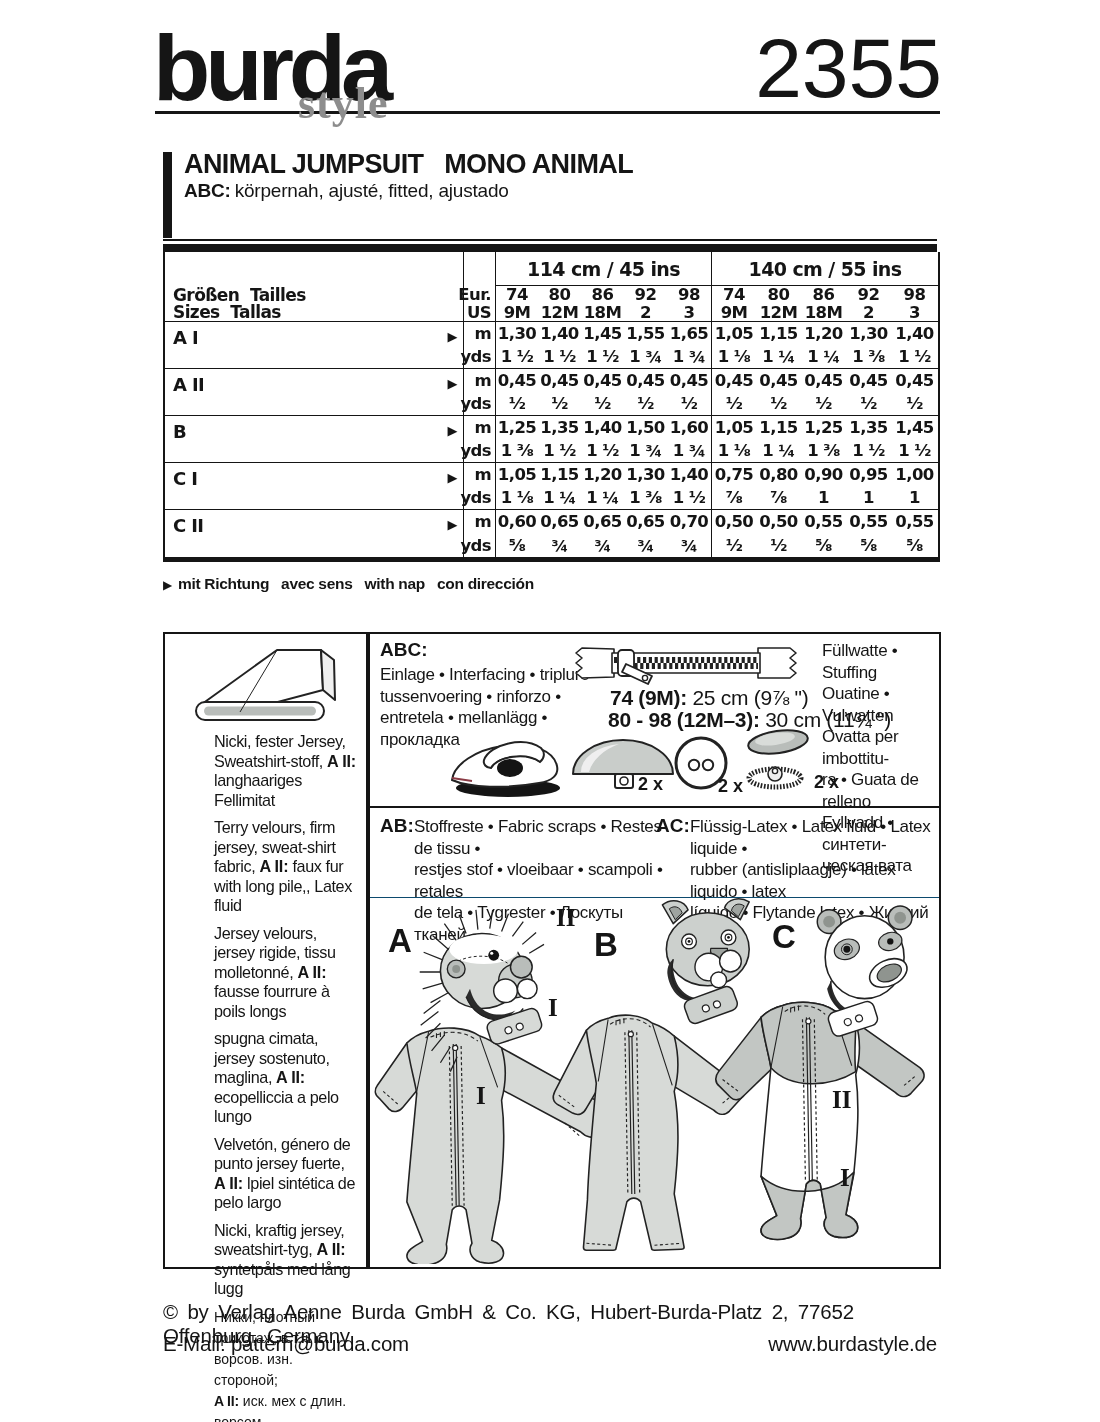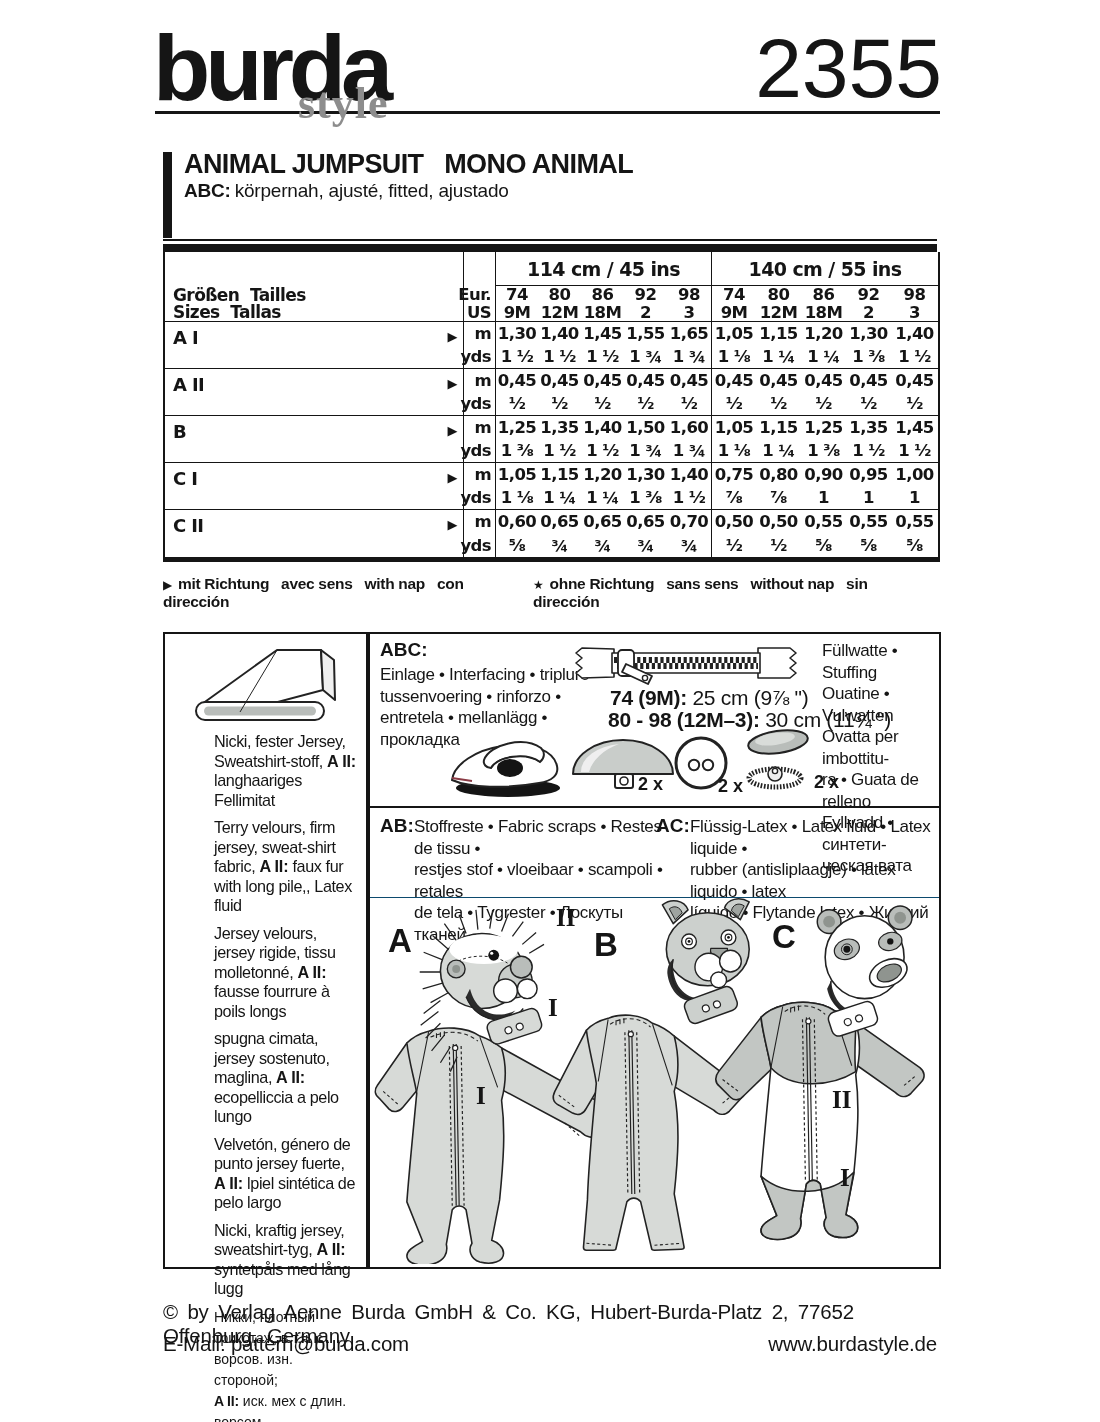--- a/index.html
+++ b/index.html
@@ -389,21 +389,20 @@
         <div>0,55</div>
         <div>⅝</div>
       </div>
       <div class="tc num2">
         <div>0,55</div>
         <div>⅝</div>
       </div>
     </div>
   <div class="abs footnotes">
     <span><span class="fn-icon">▶</span><span>mit Richtung   avec sens   with nap   con dirección</span></span>
-    <span><span class="fn-icon">★</span><span>ohne Richtung   sans sens   without nap   sin dirección</span></span>
   </div>
 
   <div class="abs fabric-box">
     <div class="bolt-wrap">
       <svg width="172" height="90" viewBox="0 0 172 90">
         <g stroke="#222" stroke-width="2" fill="#fff" stroke-linejoin="round">
           <path d="M22,64 L97,10 L141,10 L143,50 L60,72 Z"></path>
           <path d="M141,10 L154,20 L155,60 L143,50 Z" fill="#f0f0f0"></path>
           <rect x="16" y="62" width="128" height="18" rx="9"></rect>
           <rect x="24" y="66.5" width="112" height="9" rx="4.5" fill="#b9bdba" stroke="none"></rect>

